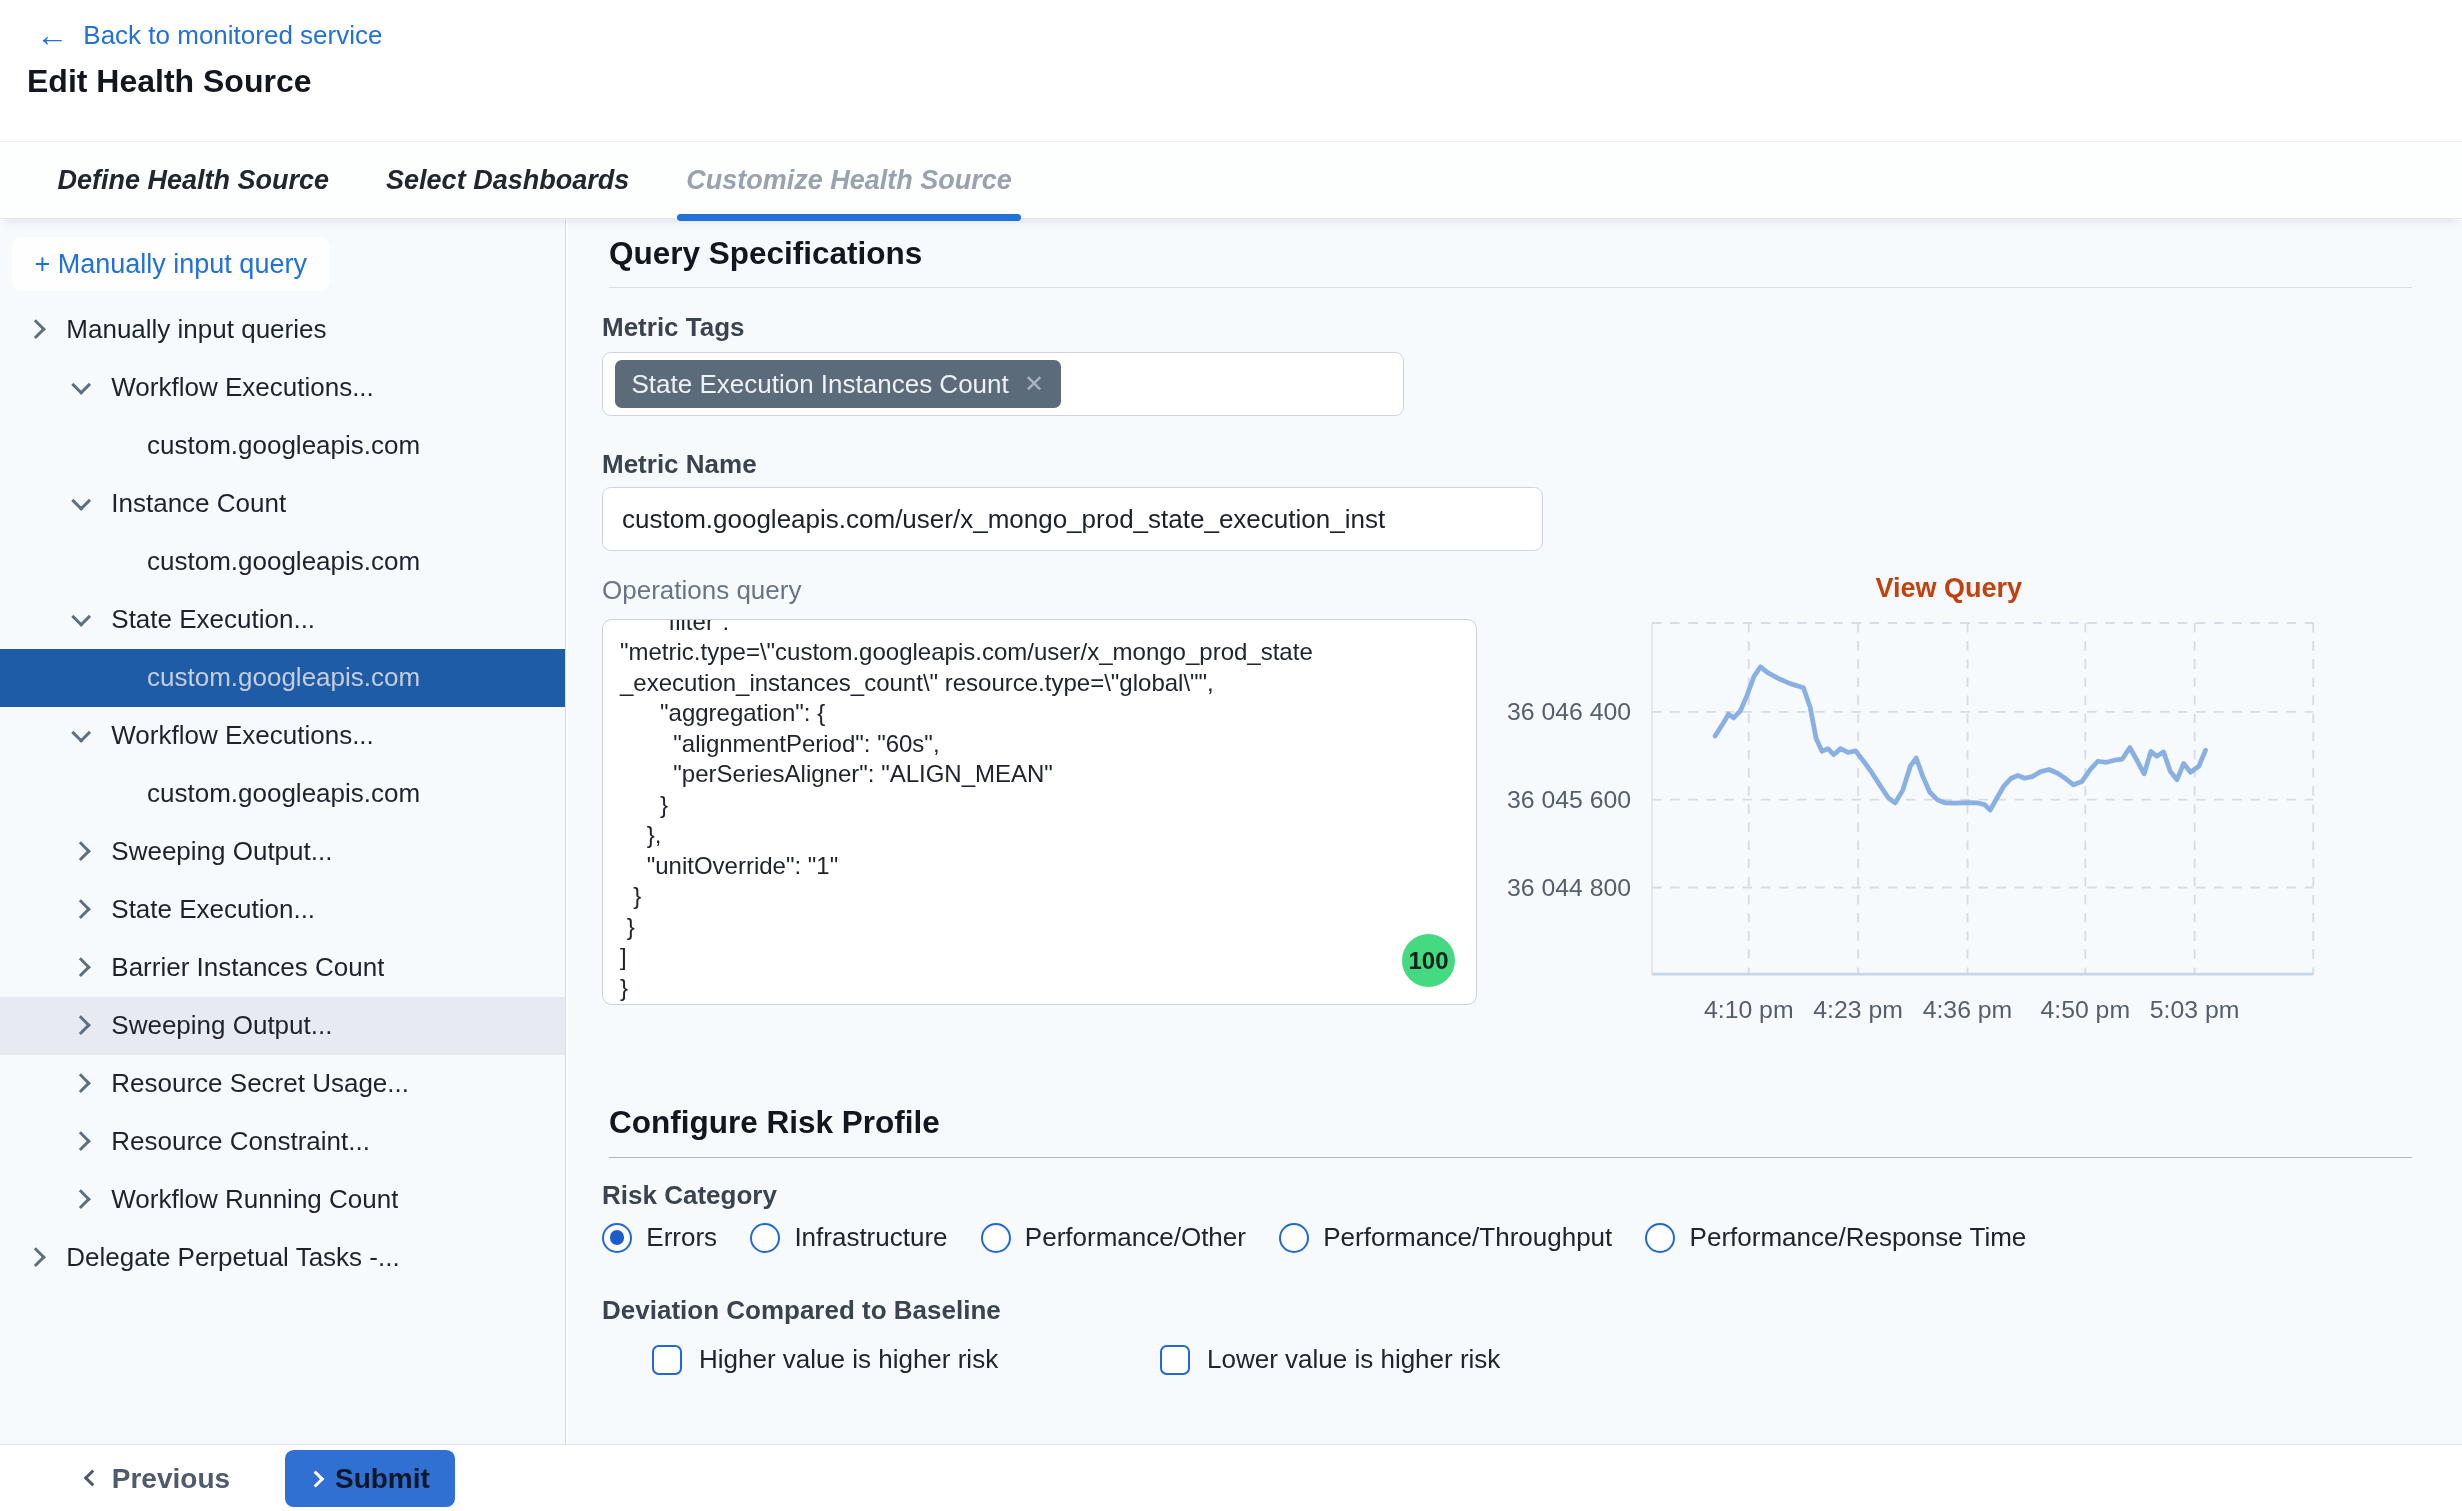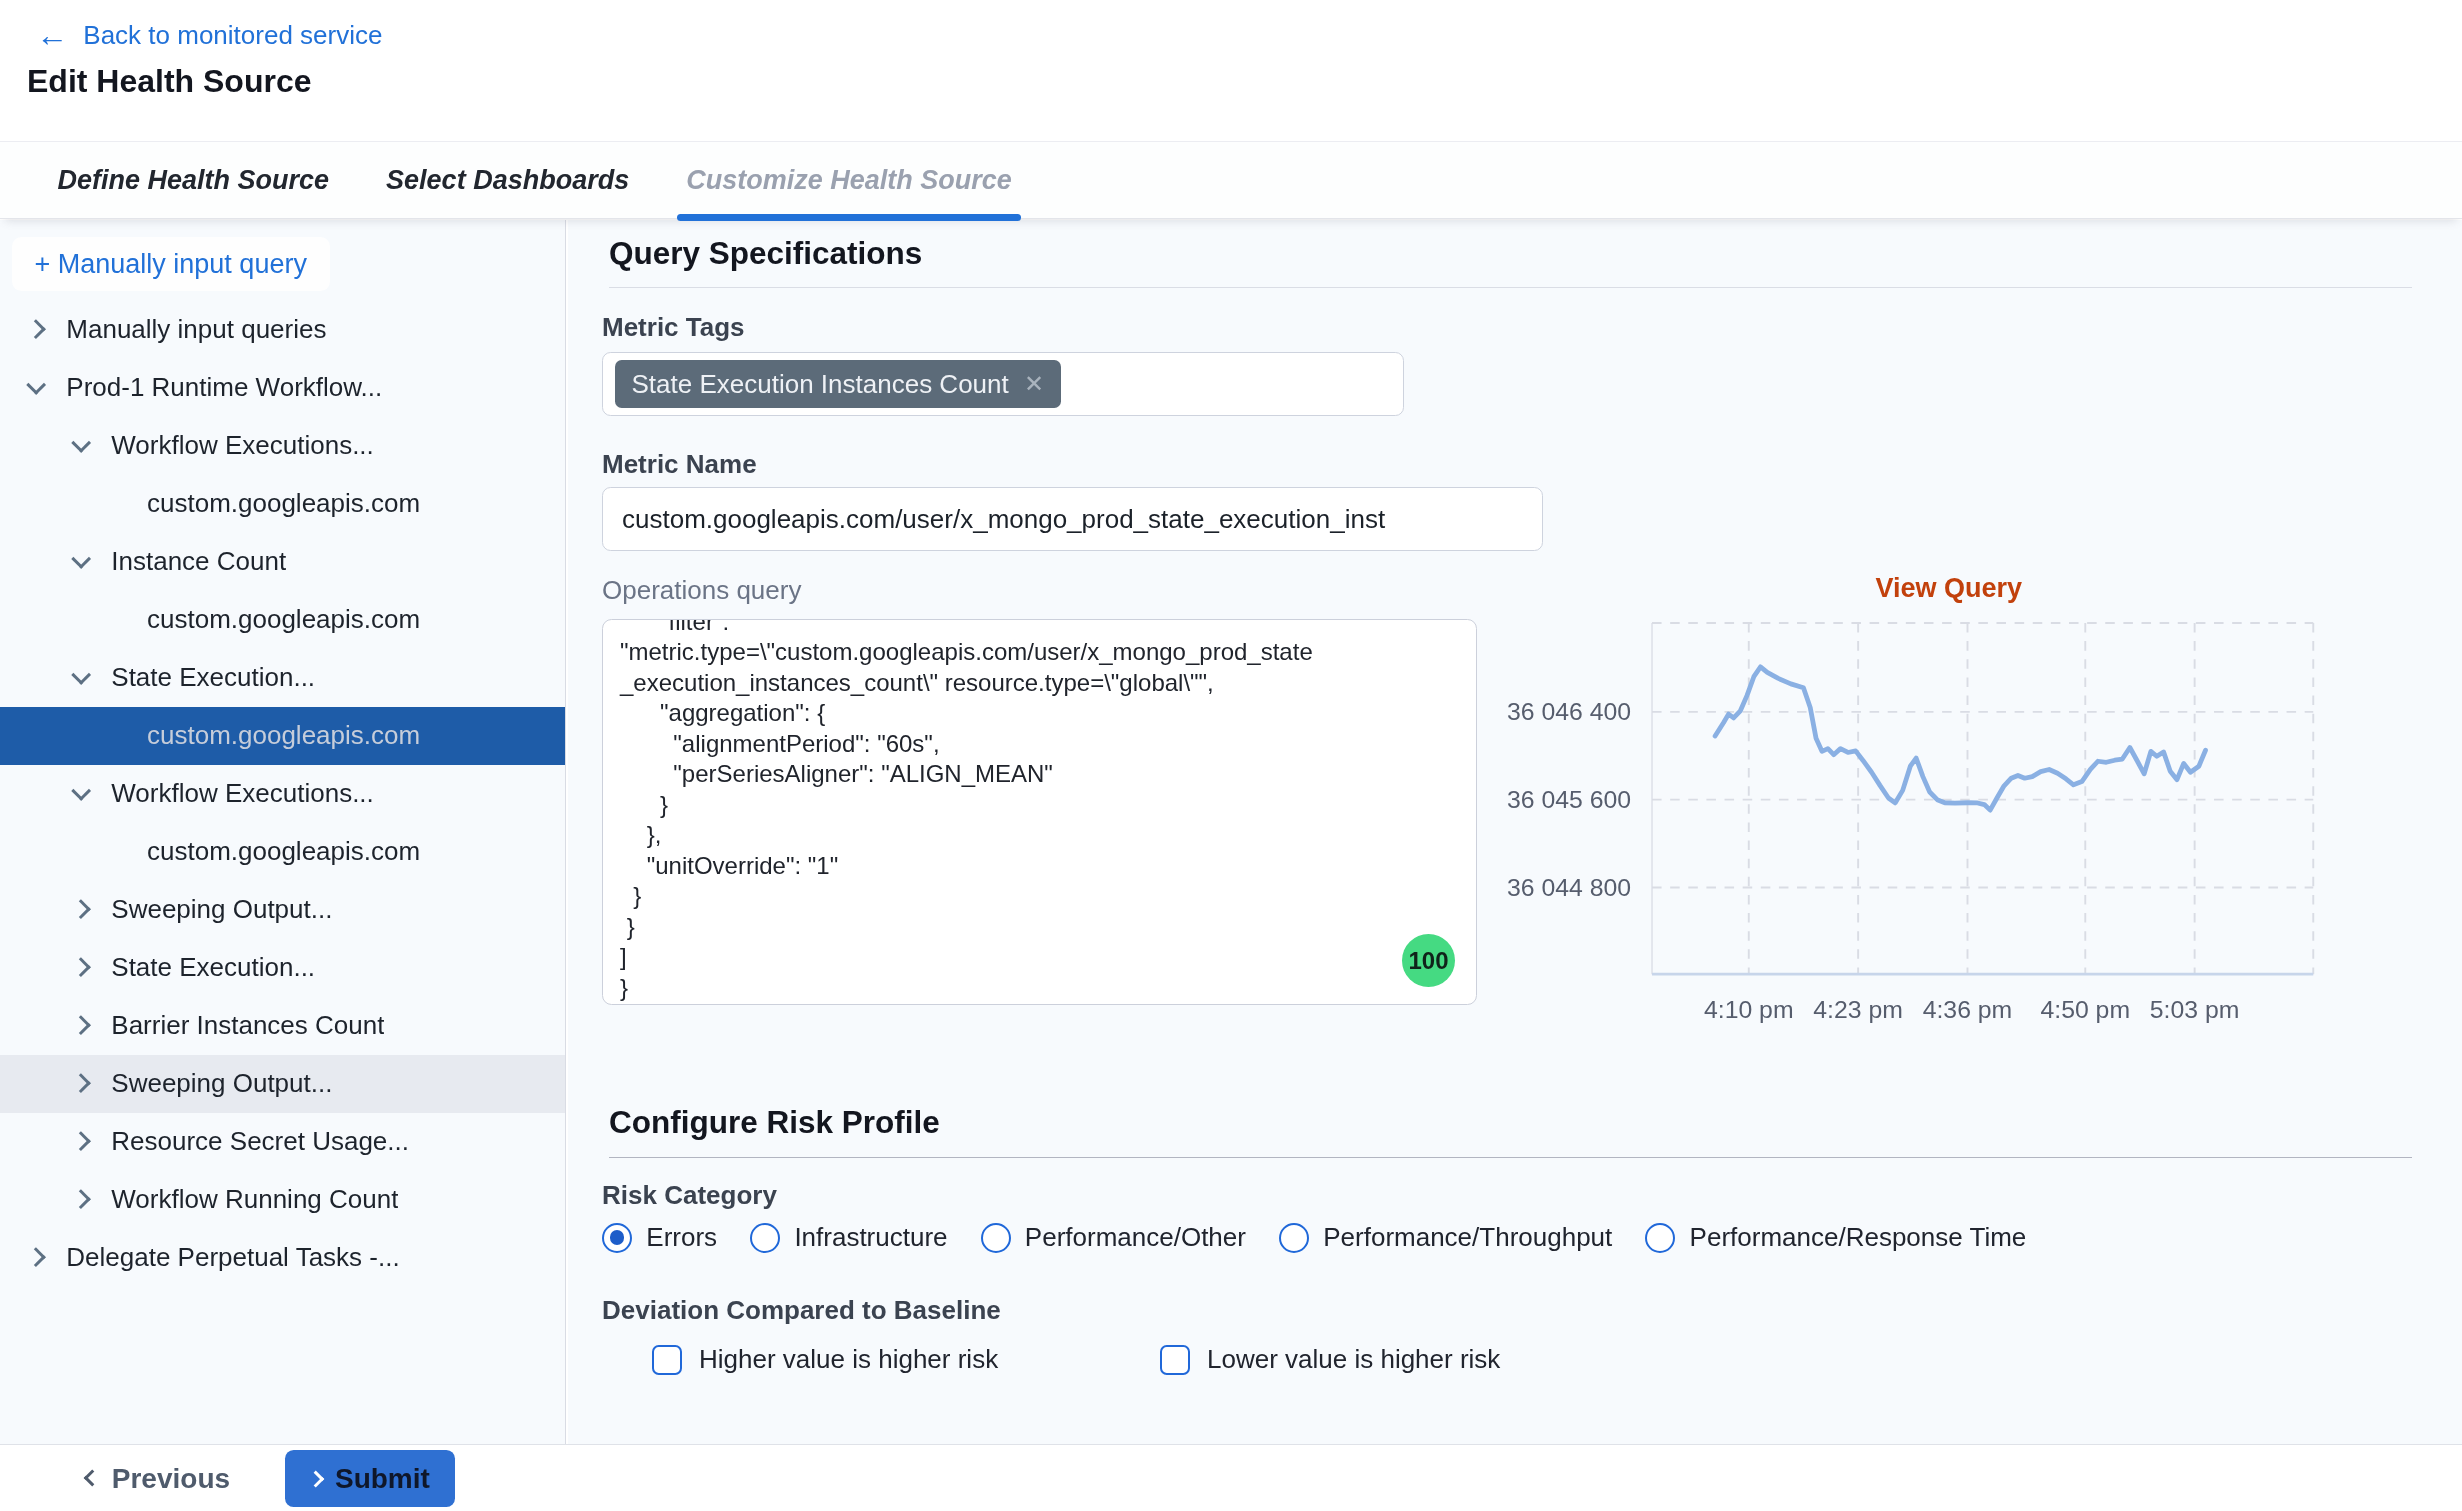--- a/index.html
+++ b/index.html
@@ -113,24 +113,20 @@
     <div class="tab active">Customize Health Source</div>
   </div>
 
 <div class="sidebar">
   <span class="add-query">+ Manually input query</span>
   <div id="tree">
       <div class="tree-row lvl0">
         <span class="chev collapsed"></span>
         <span class="tree-label">Manually input queries</span>
       </div>
-      <div class="tree-row lvl0">
-        <span class="chev expanded"></span>
-        <span class="tree-label">Prod-1 Runtime Workflow...</span>
-      </div>
       <div class="tree-row lvl1">
         <span class="chev expanded"></span>
         <span class="tree-label">Workflow Executions...</span>
       </div>
       <div class="tree-row lvl2">
         <span class="tree-label">custom.googleapis.com</span>
       </div>
       <div class="tree-row lvl1">
         <span class="chev expanded"></span>
         <span class="tree-label">Instance Count</span>
@@ -164,20 +160,24 @@
         <span class="chev collapsed"></span>
         <span class="tree-label">Barrier Instances Count</span>
       </div>
       <div class="tree-row lvl1 hovered">
         <span class="chev collapsed"></span>
         <span class="tree-label">Sweeping Output...</span>
       </div>
       <div class="tree-row lvl1">
         <span class="chev collapsed"></span>
         <span class="tree-label">Resource Secret Usage...</span>
+      </div>
+      <div class="tree-row lvl1">
+        <span class="chev collapsed"></span>
+        <span class="tree-label">Resource Constraint...</span>
       </div>
       <div class="tree-row lvl1">
         <span class="chev collapsed"></span>
         <span class="tree-label">Workflow Running Count</span>
       </div>
       <div class="tree-row lvl0">
         <span class="chev collapsed"></span>
         <span class="tree-label">Delegate Perpetual Tasks -...</span>
       </div>
     </div>

